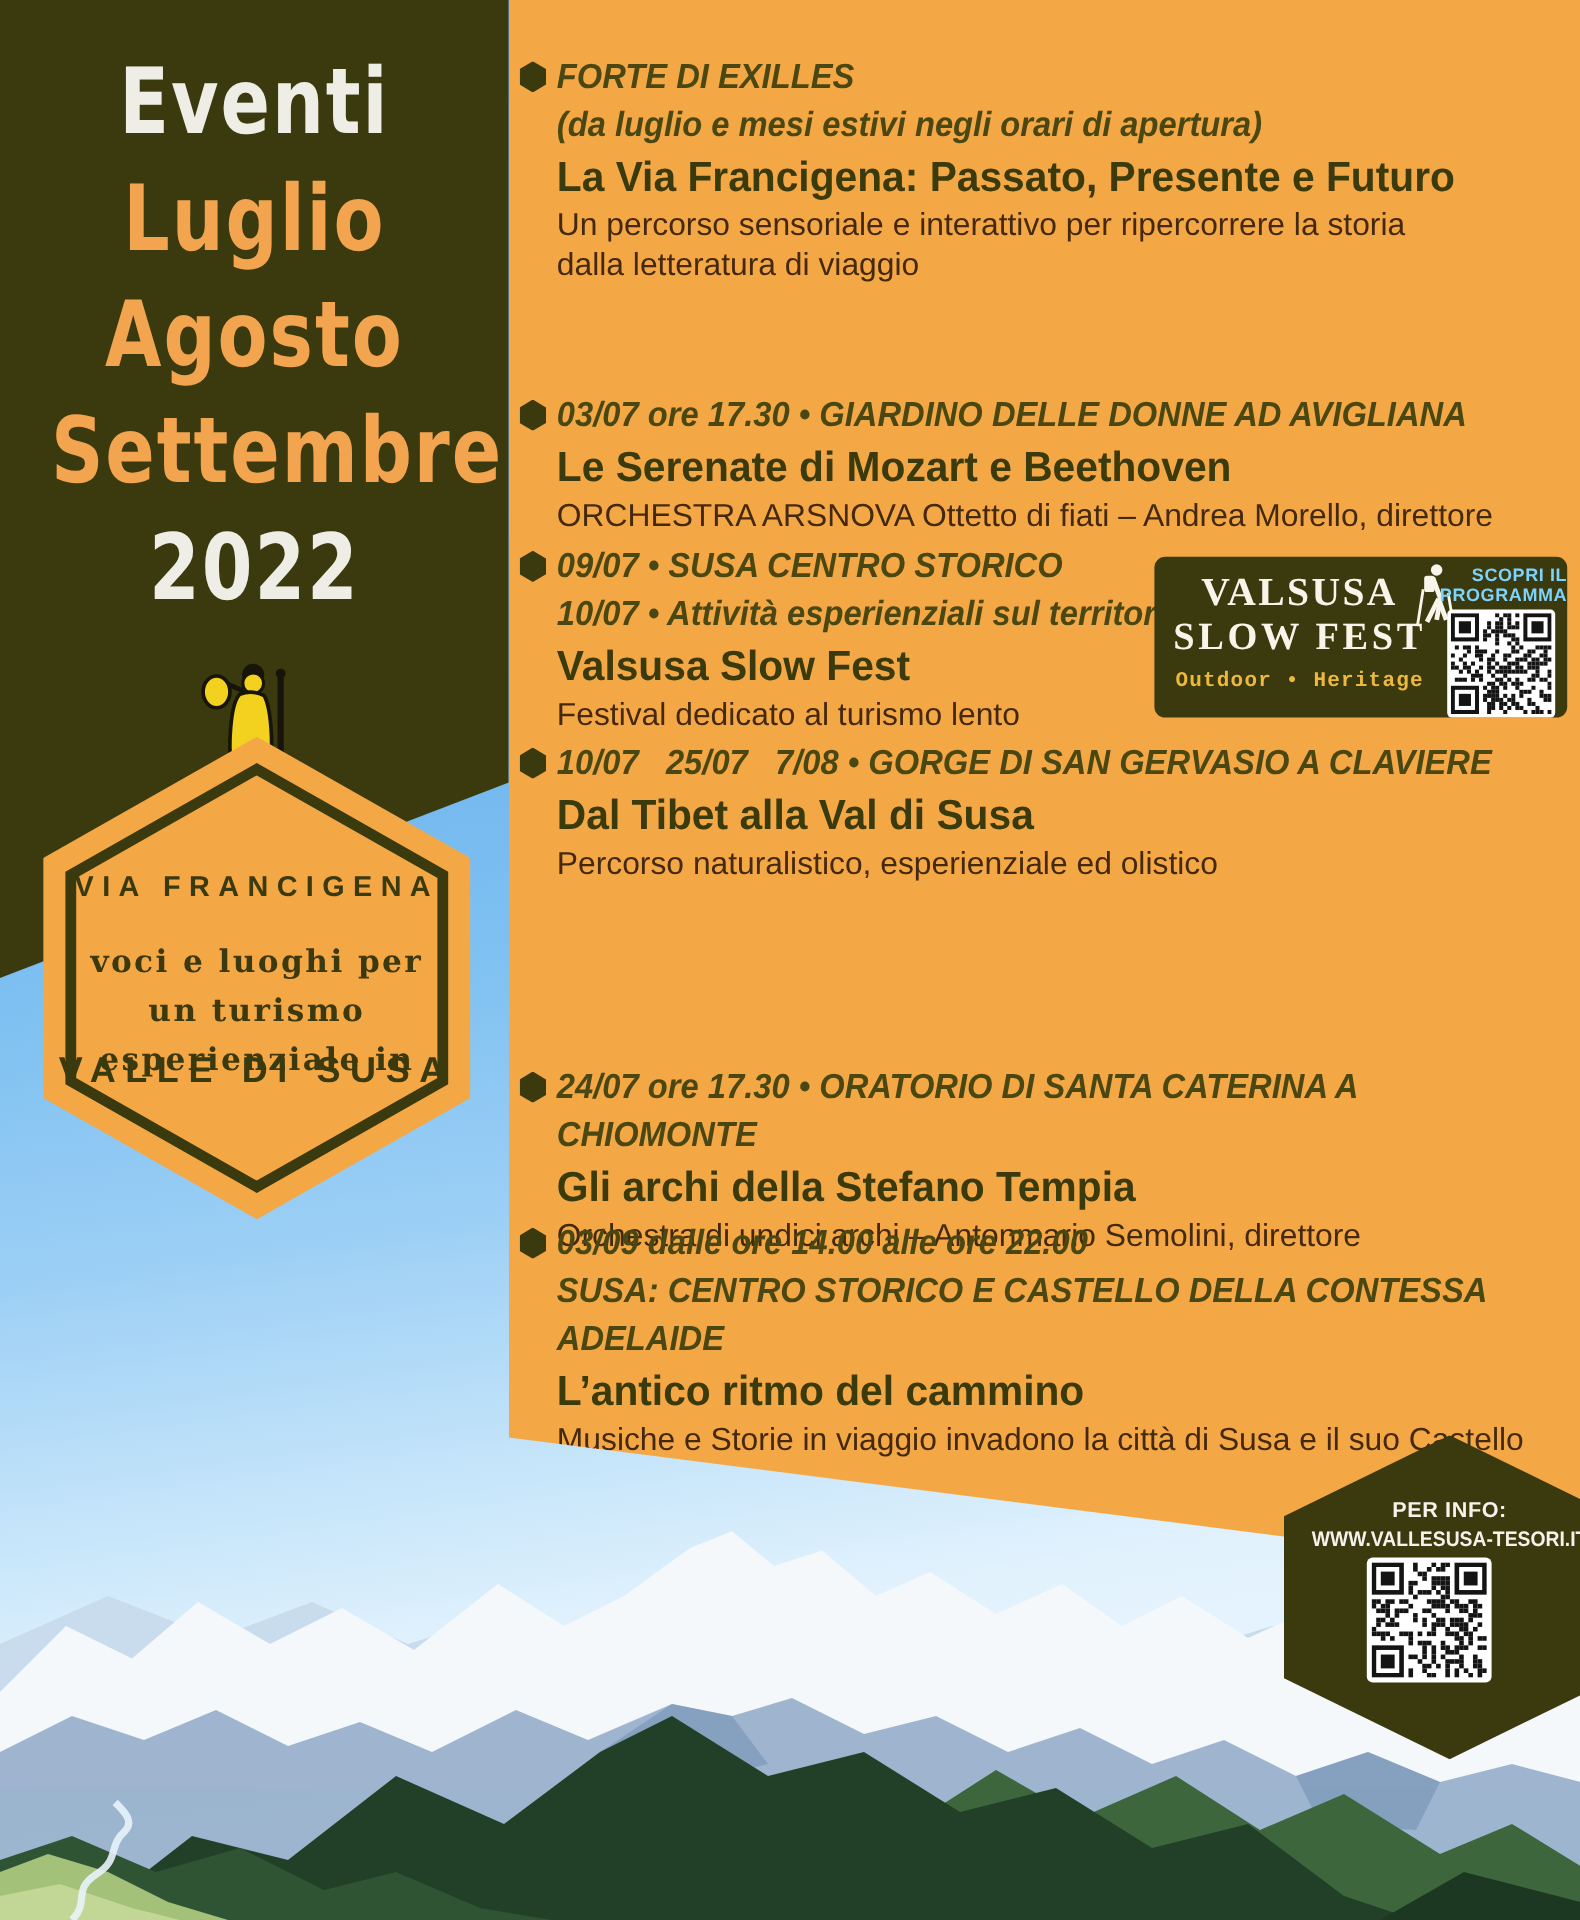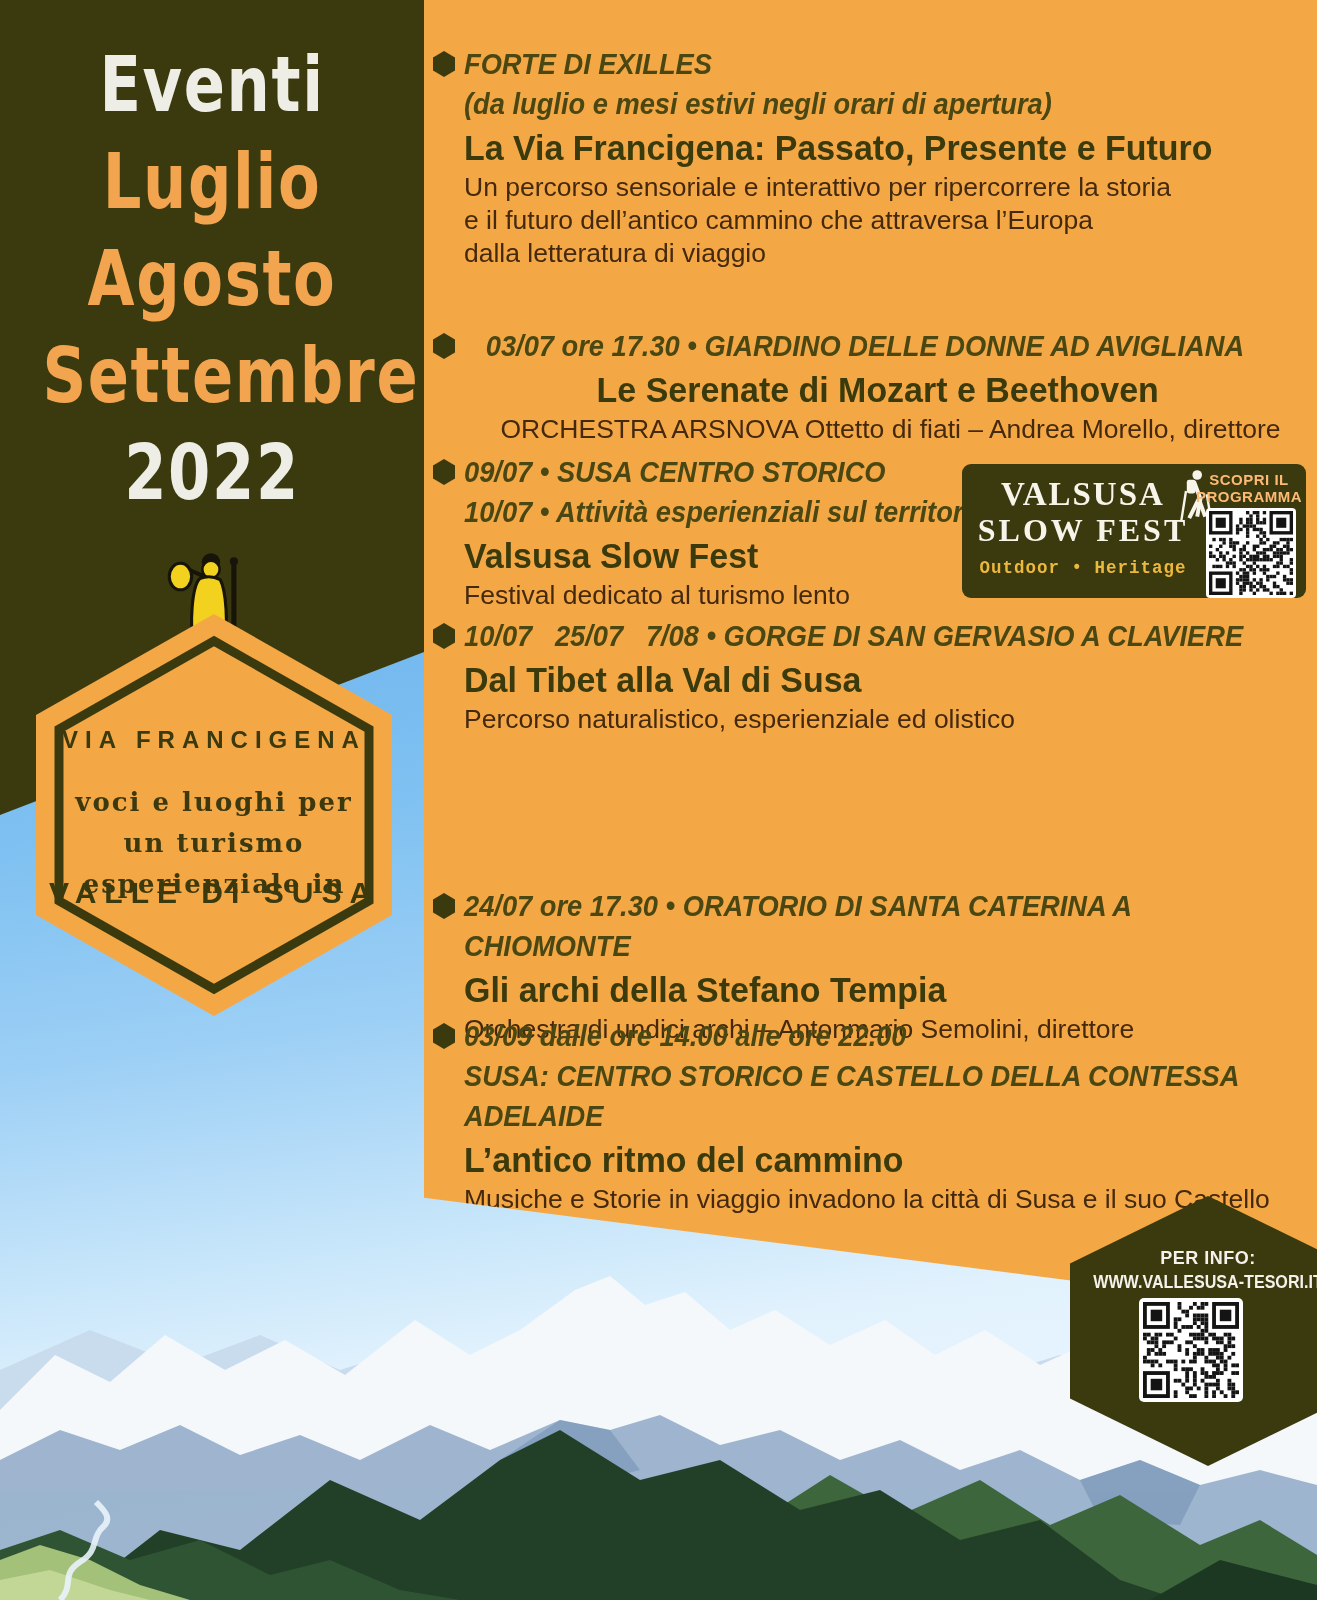--- a/index.html
+++ b/index.html
@@ -69,22 +69,22 @@
   .sf-left{position:relative; width:218px; text-align:center; color:#f7f4ea;}
   .sf-name1{position:absolute; top:12px; left:0; width:100%;
     font-family:"Liberation Serif",serif; font-weight:700; font-size:33px; letter-spacing:2px;}
   .sf-name2{position:absolute; top:48px; left:0; width:100%;
     font-family:"Liberation Serif",serif; font-weight:700; font-size:32px; letter-spacing:3px;}
   .sf-tag{position:absolute; top:94px; left:0; width:100%;
     color:#edb93d; font-weight:700; font-size:17.5px; letter-spacing:1px;font-family:Liberation Mono, monospace;}
   .sf-hiker{position:absolute; right:-26px; top:2px; width:48px; height:66px;}
   .sf-right{position:relative; width:114px;}
   .sf-cta{
-    position:absolute; top:7px; left:0; width:100%; text-align:center;
-    color:#fdba74; font-weight:700; font-size:15px; line-height:17px; letter-spacing:.5px;
+    position:absolute; top:7px; left:0; width:100%; text-align:right;
+    color:#7dd3fc; font-weight:700; font-size:15px; line-height:17px; letter-spacing:.5px;
   }
   .sf-qr{position:absolute; left:14px; top:44px; width:84px; height:84px;
     background:#fff; border-radius:4px; padding:3px;}
   .sf-qr svg{width:100%; height:100%; display:block;}
   
   .info-hex{position:absolute; left:1070px; top:1196px; width:240px; height:270px; z-index:6;padding-left:36px;}
   .info-hex .shape{position:absolute; left:0; top:0; width:100%; height:100%; background:#3b390e;
     clip-path:polygon(50% 0,100% 25%,100% 75%,50% 100%,0 75%,0 25%);}
   .info-label{
     position:absolute; top:52px; left:0; width:100%; text-align:center;
@@ -161,26 +161,25 @@
 
   <div class="right-panel">
 
     <div class="event" style="top:44px;">
       <div class="bullet"></div>
       <div class="ev-text">
         <div class="loc">FORTE DI EXILLES</div>
         <div class="loc">(da luglio e mesi estivi negli orari di apertura)</div>
         <div class="ev-title">La Via Francigena: Passato, Presente e Futuro</div>
         <div class="desc">Un percorso sensoriale e interattivo per ripercorrere la storia</div>
-        <div class="desc">e il futuro dell’antico cammino che attraversa l’Europa</div>
         <div class="desc">dalla letteratura di viaggio</div>
       </div>
     </div>
 
-    <div class="event" style="top:326px;text-align:center;">
+    <div class="event" style="top:326px;">
       <div class="bullet"></div>
       <div class="ev-text">
         <div class="loc">03/07 ore 17.30 • GIARDINO DELLE DONNE AD AVIGLIANA</div>
         <div class="ev-title">Le Serenate di Mozart e Beethoven</div>
         <div class="desc">ORCHESTRA ARSNOVA Ottetto di fiati – Andrea Morello, direttore</div>
       </div>
     </div>
 
     <div class="event" style="top:452px;">
       <div class="bullet"></div>

